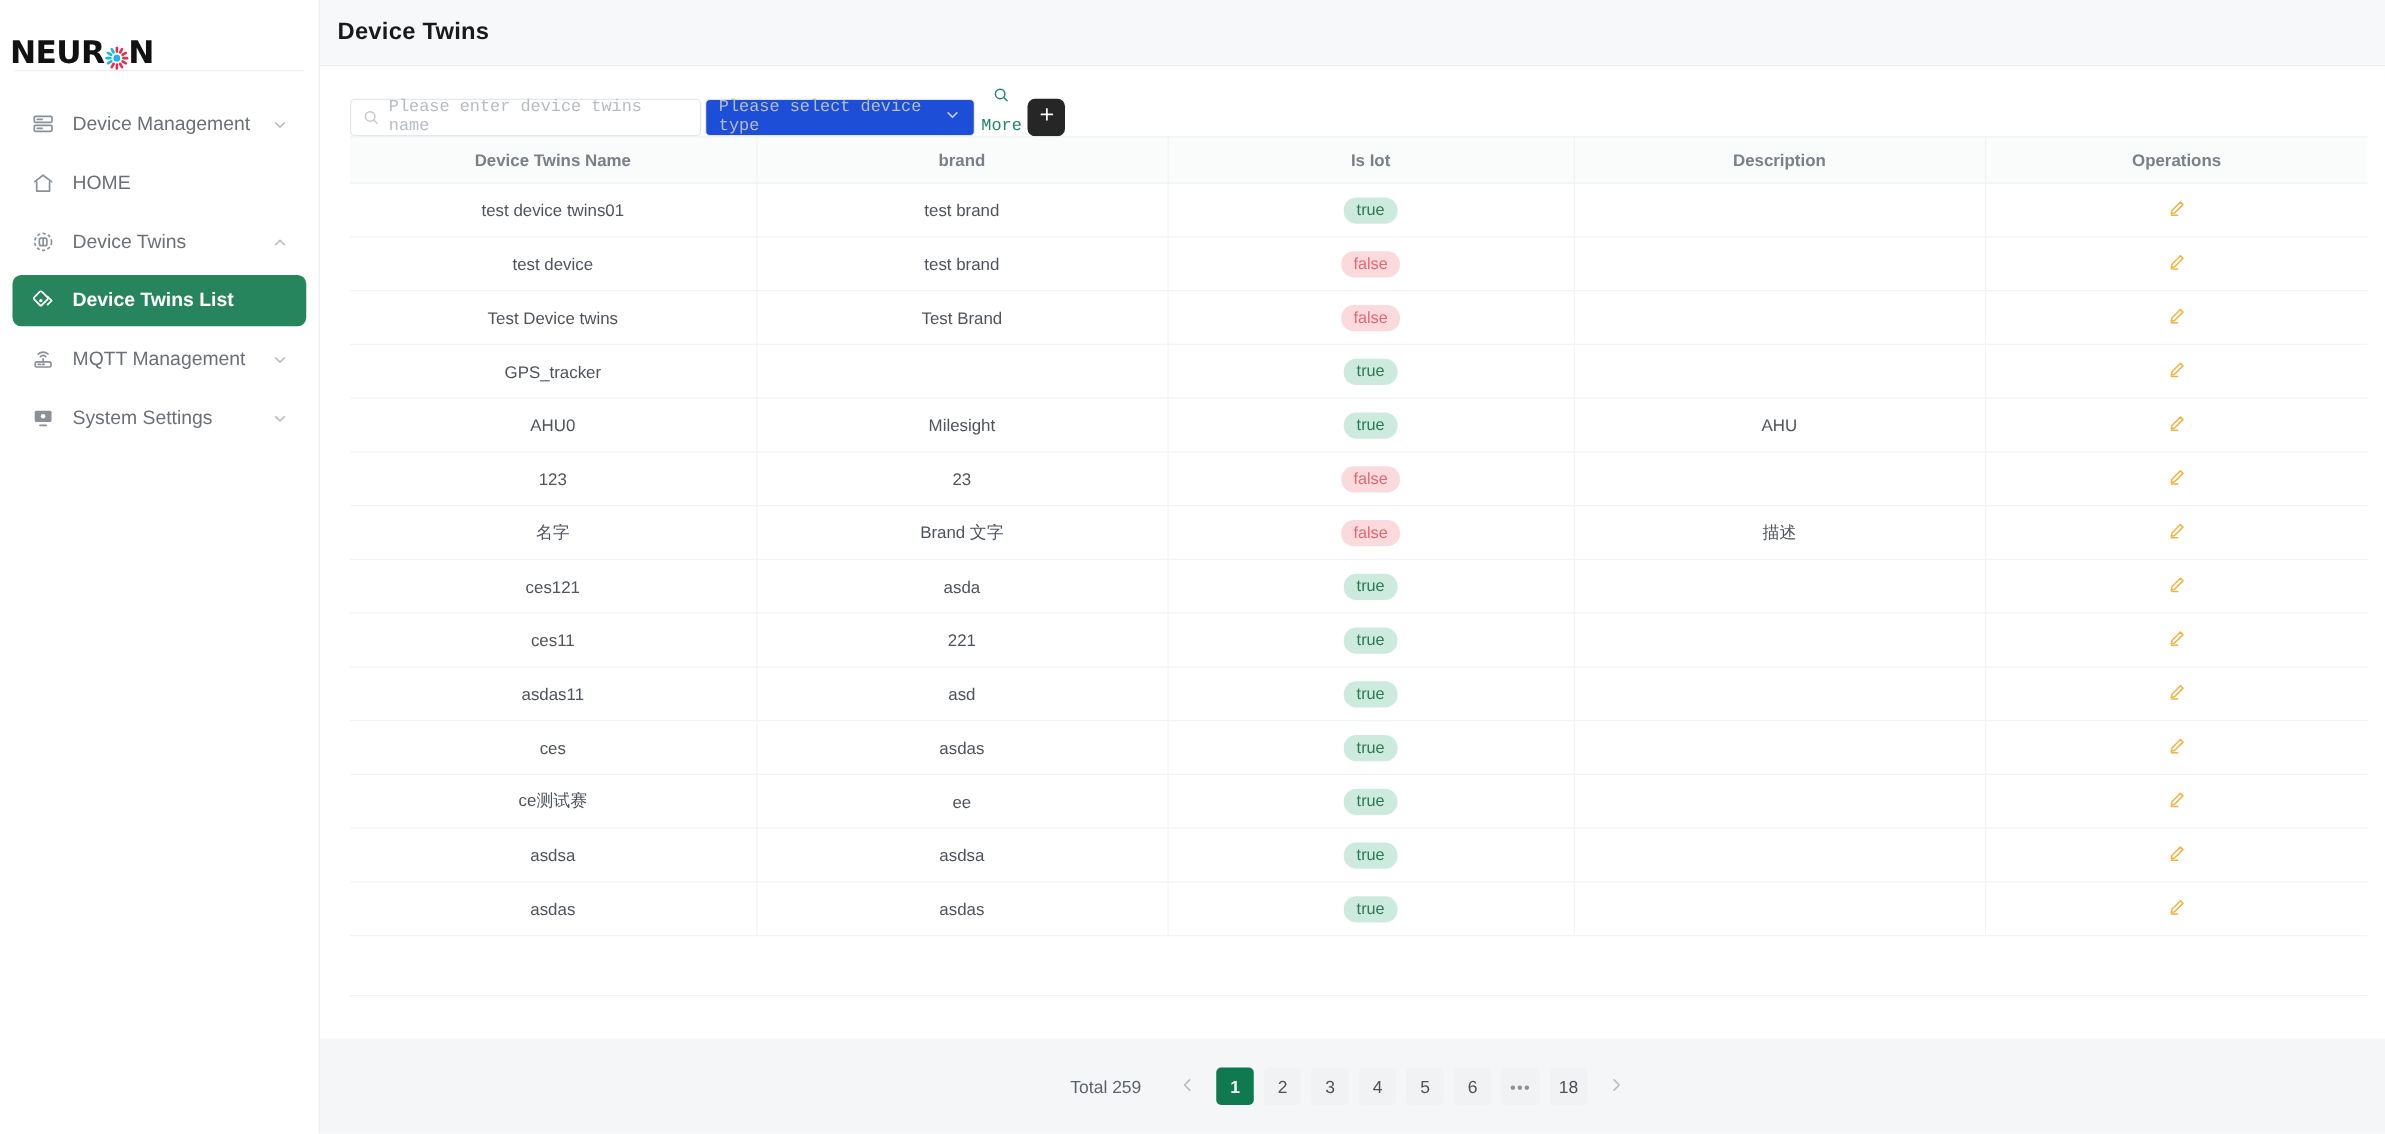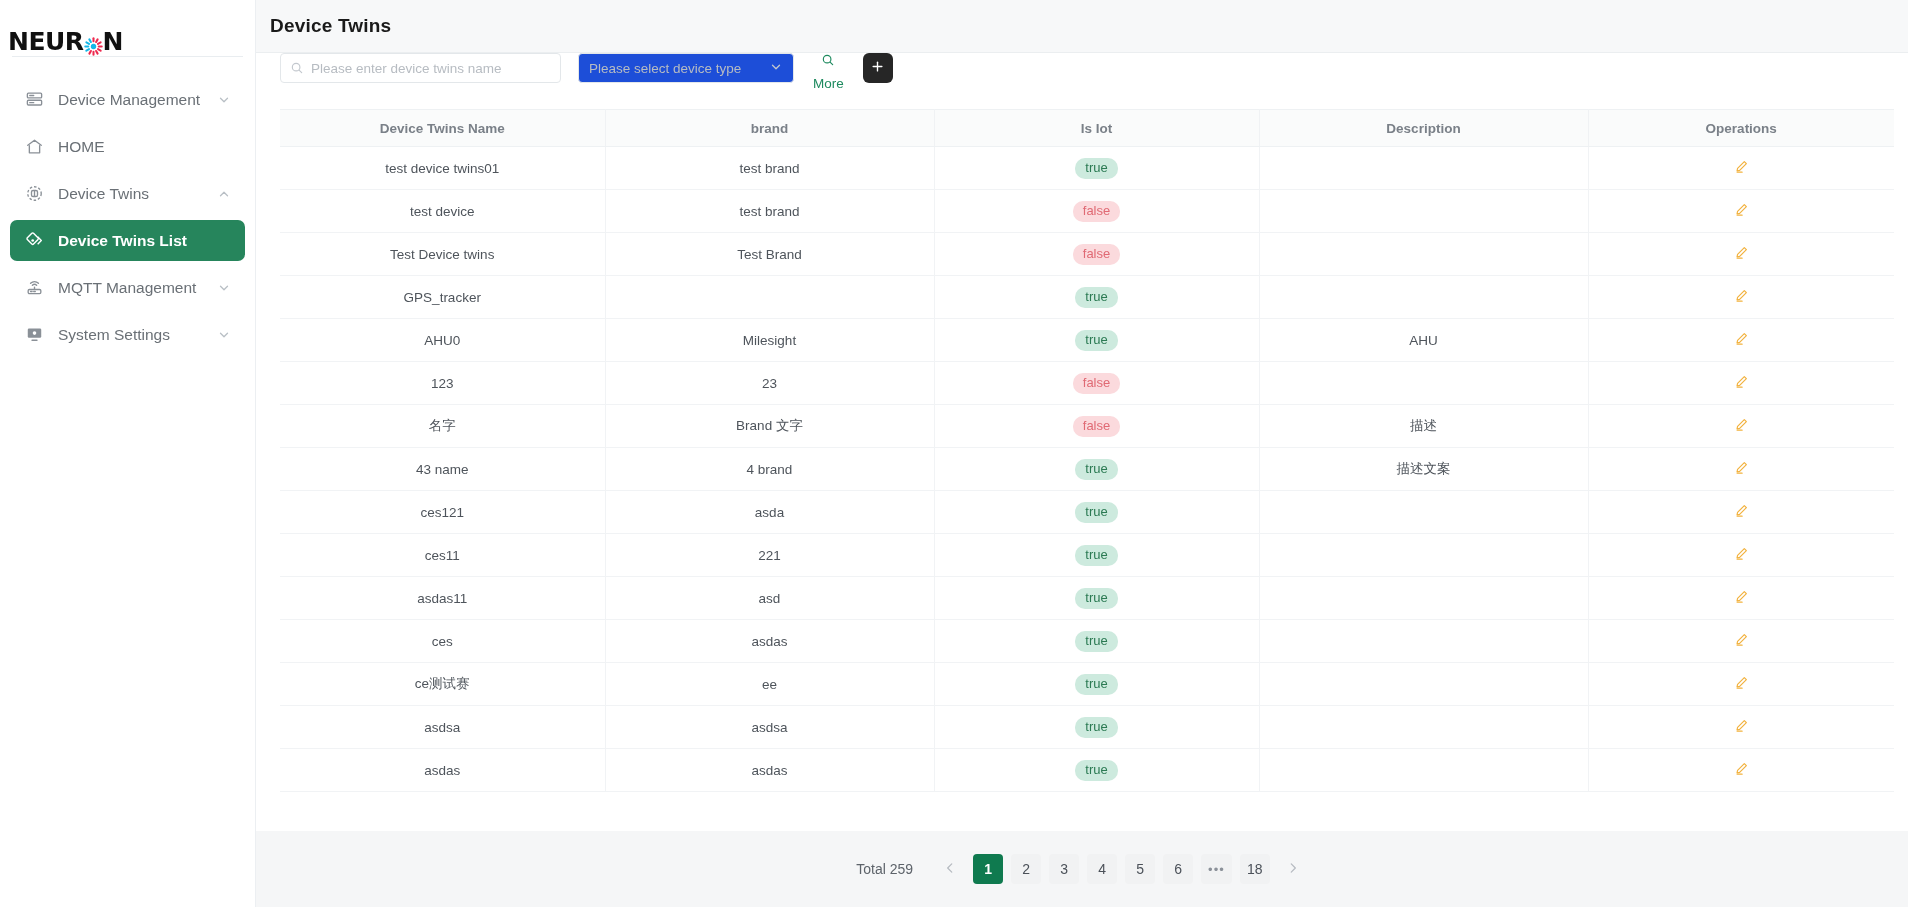--- a/index.html
+++ b/index.html
@@ -87,22 +87,22 @@
     width:12px;height:7px;border-radius:3px 3px 0 0;background:#2b3138;
   }
   .user-name { font-size: 14px; font-weight: 700; color: #2b3138; }
   .user-caret { margin-left: 11px; color: #8d949b; }
 
   .content {
     flex: 1; background: #ffffff; margin: 0; display: flex; flex-direction: column;
     min-height: 0;
   }
   .toolbar {
-    height: 56px; display: flex; align-items: flex-start; gap: 17px;
-    padding: 0 0 0 24px; flex: 0 0 56px;
+    height: 56px; display: flex; align-items: flex-end; gap: 3px;
+    padding: 0 0 0 24px; flex: 0 0 56px; font-family: Liberation Mono, monospace;
   }
   .search-field {
     width: 281px; height: 30px; border: 1px solid #e3e7ea; border-radius: 4px;
     display: flex; align-items: center; padding: 0 9px; background: #fff;
   }
   .search-field .sf-icon { color: #c3c8ce; margin-right: 7px; display:flex; }
   .search-field .sf-ph { font-size: 13.5px; color: #b7bcc2; }
   .type-select {
     width: 216px; height: 30px; border: 1px solid #e3e7ea; border-radius: 4px;
     display: flex; align-items: center; padding: 0 10px; background: #1d4ed8;
@@ -435,32 +435,20 @@
                       <path d="M16.5 4.2l3.3 3.3L9 18.3l-4.2.9.9-4.2z"></path>
                       <line x1="5" y1="21" x2="13" y2="21"></line>
                     </svg>
                   </span></td>
               </tr>
               <tr>
                 <td>名字</td>
                 <td>Brand 文字</td>
                 <td><span class="pill false">false</span></td>
                 <td>描述</td>
-                <td><span class="edit-icon">
-                    <svg viewBox="0 0 24 24" width="15" height="15" fill="none" stroke="currentColor" stroke-width="1.9" stroke-linecap="round" stroke-linejoin="round">
-                      <path d="M16.5 4.2l3.3 3.3L9 18.3l-4.2.9.9-4.2z"></path>
-                      <line x1="5" y1="21" x2="13" y2="21"></line>
-                    </svg>
-                  </span></td>
-              </tr>
-              <tr>
-                <td>43 name</td>
-                <td>4 brand</td>
-                <td><span class="pill true">true</span></td>
-                <td>描述文案</td>
                 <td><span class="edit-icon">
                     <svg viewBox="0 0 24 24" width="15" height="15" fill="none" stroke="currentColor" stroke-width="1.9" stroke-linecap="round" stroke-linejoin="round">
                       <path d="M16.5 4.2l3.3 3.3L9 18.3l-4.2.9.9-4.2z"></path>
                       <line x1="5" y1="21" x2="13" y2="21"></line>
                     </svg>
                   </span></td>
               </tr>
               <tr>
                 <td>ces121</td>
                 <td>asda</td>

